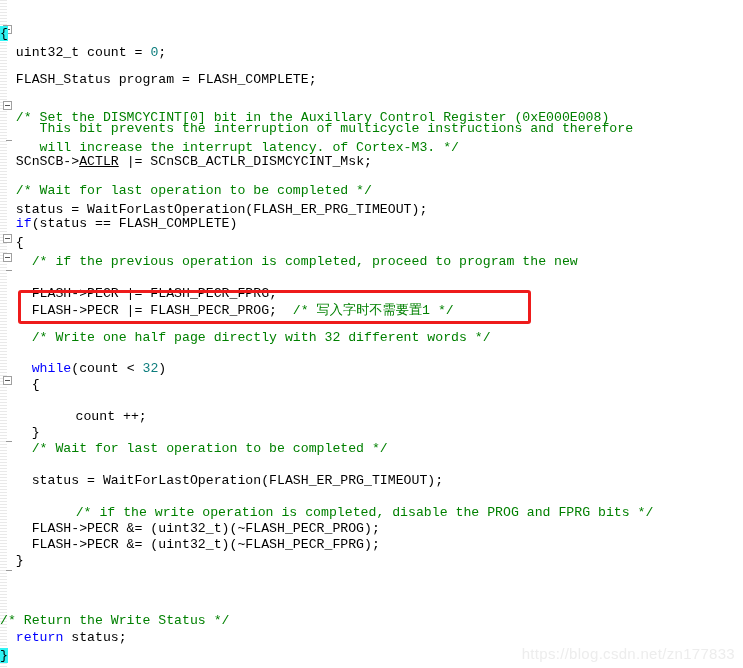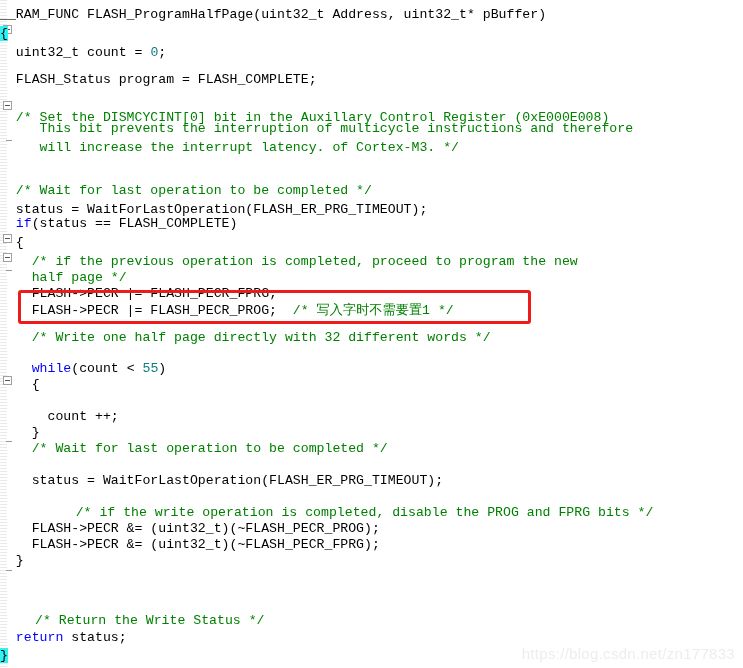--- a/index.html
+++ b/index.html
@@ -131,47 +131,46 @@
       <div class="fold" style="top: 234px;"></div>
       <div class="fold" style="top: 253px;"></div>
       <div class="fold-tick" style="top: 270px;"></div>
       <div class="fold" style="top: 376px;"></div>
       <div class="fold-tick" style="top: 441px;"></div>
       <div class="fold-tick" style="top: 570px;"></div>
     </div>
 
   <div class="code-layer" id="code-layer">
     <div class="clipped">*/</div>
-  <div class="line" style="top: 5px;"><span>__RAM_FUNC FLASH_ProgramHalfPage(uint32_t Address, uint32_t* pBuffer)</span></div>
       <div class="line" style="top: 24px;"><span class="brace-hl">{</span></div>
       <div class="line" style="top: 43px;"><span>  uint32_t count = </span><span class="num">0</span><span>;</span></div>
       <div class="line" style="top: 70px;"><span>  FLASH_Status program = FLASH_COMPLETE;</span></div>
       <div class="line" style="top: 108px;"><span class="cmt">  /* Set the DISMCYCINT[0] bit in the Auxillary Control Register (0xE000E008)</span></div>
       <div class="line" style="top: 119px;"><span class="cmt">     This bit prevents the interruption of multicycle instructions and therefore</span></div>
       <div class="line" style="top: 138px;"><span class="cmt">     will increase the interrupt latency. of Cortex-M3. */</span></div>
+      <div class="line" style="top: 152px;"><span>  SCnSCB-&gt;</span><span class="und">ACTLR</span><span> |= SCnSCB_ACTLR_DISMCYCINT_Msk;</span></div>
       <div class="line" style="top: 181px;"><span class="cmt">  /* Wait for last operation to be completed */</span></div>
       <div class="line" style="top: 200px;"><span>  status = WaitForLastOperation(FLASH_ER_PRG_TIMEOUT);</span></div>
       <div class="line" style="top: 214px;"><span>  </span><span class="kw">if</span><span>(status == FLASH_COMPLETE)</span></div>
       <div class="line" style="top: 233px;"><span>  {</span></div>
       <div class="line" style="top: 252px;"><span class="cmt">    /* if the previous operation is completed, proceed to program the new</span></div>
-      <div class="line" style="top: 268px;"><span class="cmt">    half page */</span></div>
       <div class="line" style="top: 284px;"><span>    FLASH-&gt;PECR |= FLASH_PECR_FPRG;</span></div>
       <div class="line" style="top: 300px;"><span>    FLASH-&gt;PECR |= FLASH_PECR_PROG;  </span><span class="cmt">/* </span><span class="cjk">写入字时不需要置</span><span class="cmt">1 */</span></div>
       <div class="line" style="top: 328px;"><span class="cmt">    /* Write one half page directly with 32 different words */</span></div>
-      <div class="line" style="top: 359px;"><span>    </span><span class="kw">while</span><span>(count &lt; </span><span class="num">55</span><span>)</span></div>
+      <div class="line" style="top: 359px;"><span>    </span><span class="kw">while</span><span>(count &lt; </span><span class="num">32</span><span>)</span></div>
       <div class="line" style="top: 375px;"><span>    {</span></div>
-      <div class="line" style="top: 407px;"><span>      count ++;</span></div>
+      <div class="line" style="top: 407px; padding-left: 28px;"><span>      count ++;</span></div>
       <div class="line" style="top: 423px;"><span>    }</span></div>
       <div class="line" style="top: 439px;"><span class="cmt">    /* Wait for last operation to be completed */</span></div>
       <div class="line" style="top: 471px;"><span>    status = WaitForLastOperation(FLASH_ER_PRG_TIMEOUT);</span></div>
       <div class="line" style="top: 503px; margin-left: 44px;"><span class="cmt">    /* if the write operation is completed, disable the PROG and FPRG bits */</span></div>
       <div class="line" style="top: 519px;"><span>    FLASH-&gt;PECR &amp;= (uint32_t)(~FLASH_PECR_PROG);</span></div>
       <div class="line" style="top: 535px;"><span>    FLASH-&gt;PECR &amp;= (uint32_t)(~FLASH_PECR_FPRG);</span></div>
       <div class="line" style="top: 551px;"><span>  }</span></div>
-      <div class="line" style="top: 611px; padding-left: 35px;"><span class="cmt">/* Return the Write Status */</span></div>
+      <div class="line" style="top: 611px;"><span class="cmt">/* Return the Write Status */</span></div>
       <div class="line" style="top: 628px;"><span>  </span><span class="kw">return</span><span> status;</span></div>
       <div class="line" style="top: 646px;"><span class="brace-hl">}</span></div>
     </div>
 
   <div class="redbox" id="redbox" style="left: 18px; top: 290px; width: 507px; height: 28px; border-color: rgb(238, 27, 27);"></div>
 
   <div class="watermark">https://blog.csdn.net/zn177833</div>
 
 </div>
 

